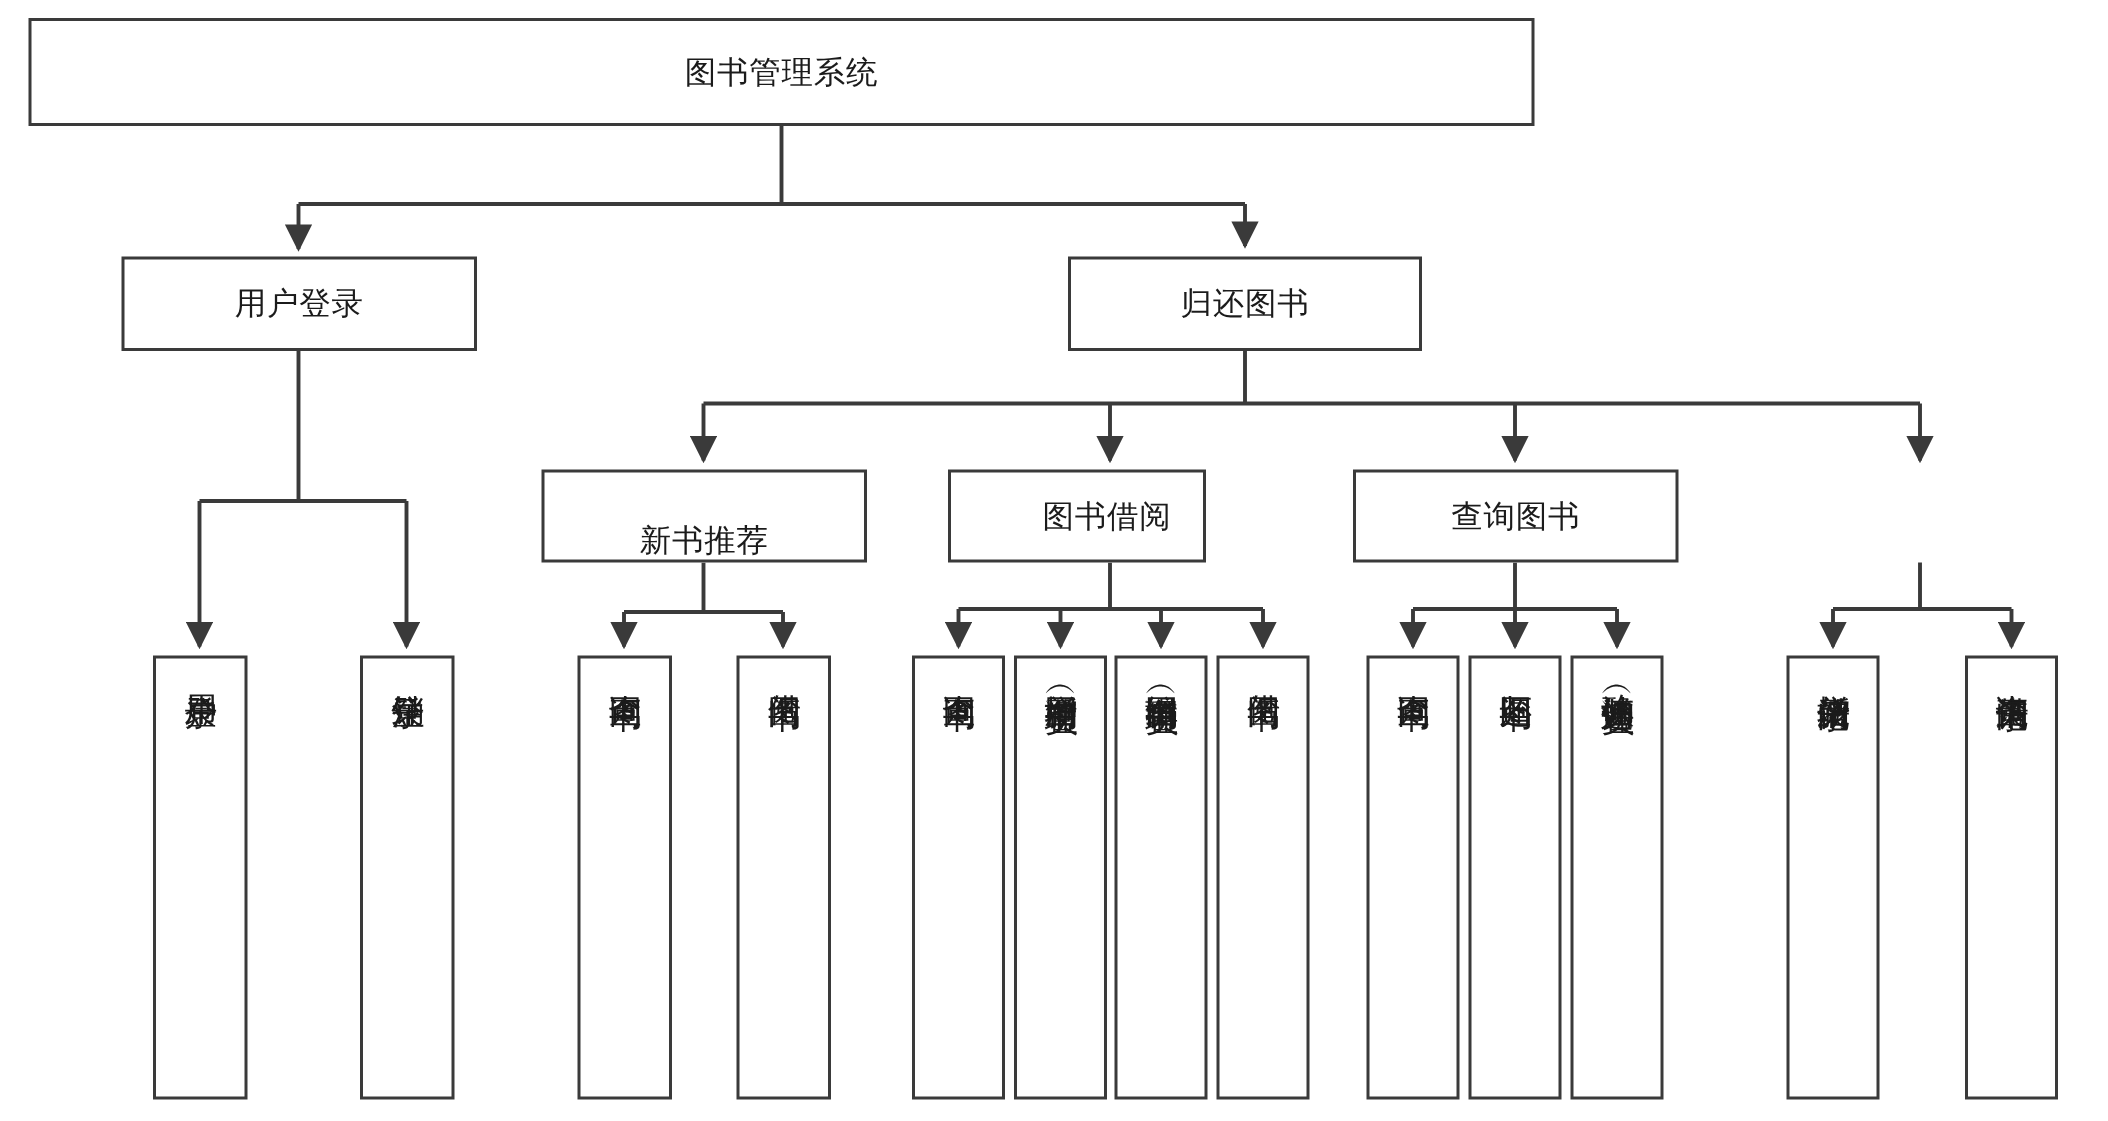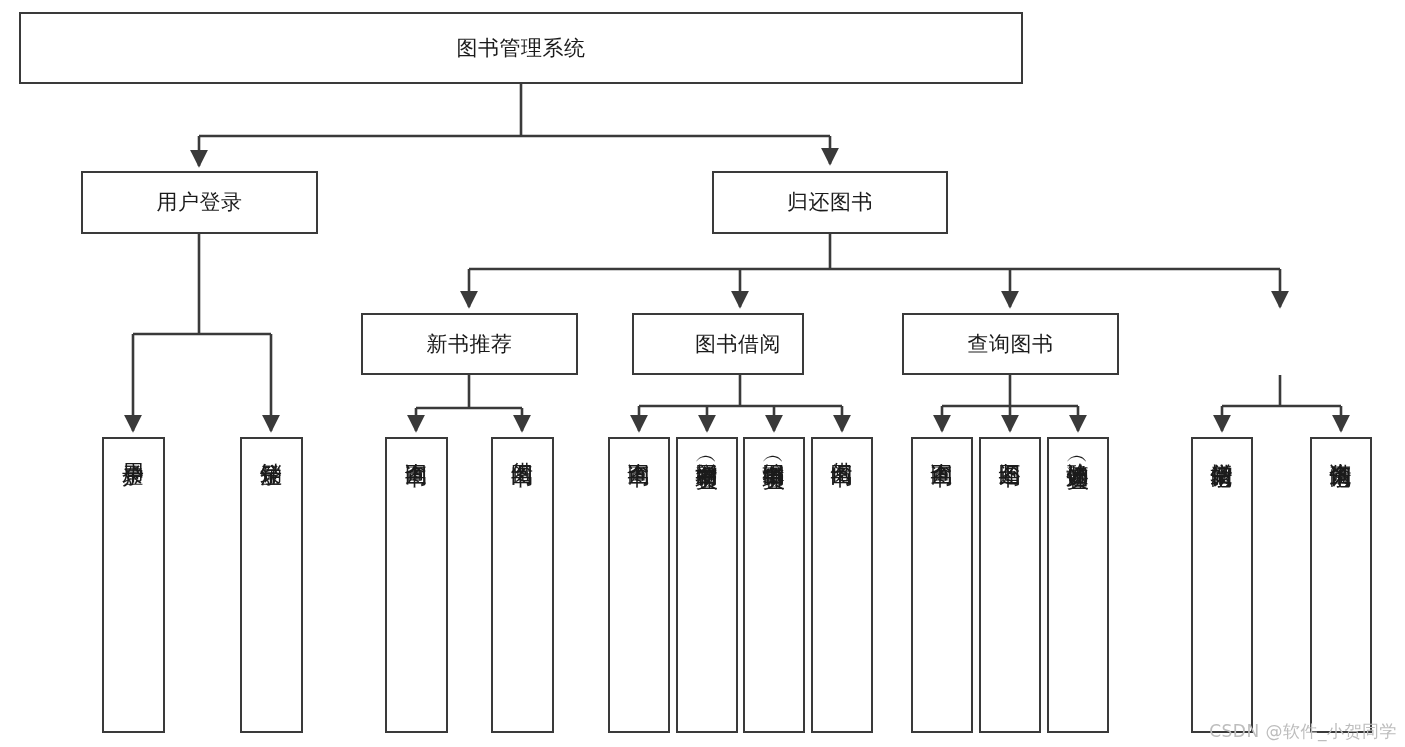--- a/index.html
+++ b/index.html
@@ -127,21 +127,21 @@
     <span class="label">图书管理系统</span>
   </div>
 
   <div class="node h" style="left:81px; top:171px; width:237px; height:63px;">
     <span class="label">用户登录</span>
   </div>
   <div class="node h" style="left:712px; top:171px; width:236px; height:63px;">
     <span class="label">归还图书</span>
   </div>
 
-  <div class="node h" style="left:361px; top:313px; width:217px; height:62px;">
+  <div class="node h" style="left:361px; top:313px; width:217px; height:62px;align-items:flex-end;">
     <span class="label">新书推荐</span>
   </div>
   <div class="node h" style="left:632px; top:313px; width:172px; height:62px;padding-left:40px;">
     <span class="label">图书借阅</span>
   </div>
   <div class="node h" style="left:902px; top:313px; width:217px; height:62px;">
     <span class="label">查询图书</span>
   </div>
 
   <div class="node v" style="left:102px; top:437px; width:63px; height:296px;">
@@ -181,14 +181,13 @@
     <span class="label">确认归还（管理员）</span>
   </div>
 
   <div class="node v" style="left:1191px; top:437px; width:62px; height:296px;">
     <span class="label">新增借阅记录</span>
   </div>
   <div class="node v" style="left:1310px; top:437px; width:62px; height:296px;">
     <span class="label">查询借阅记录</span>
   </div>
 
-  <div id="watermark">CSDN @软件_小贺同学</div>
 </div>
 
 </body></html>

